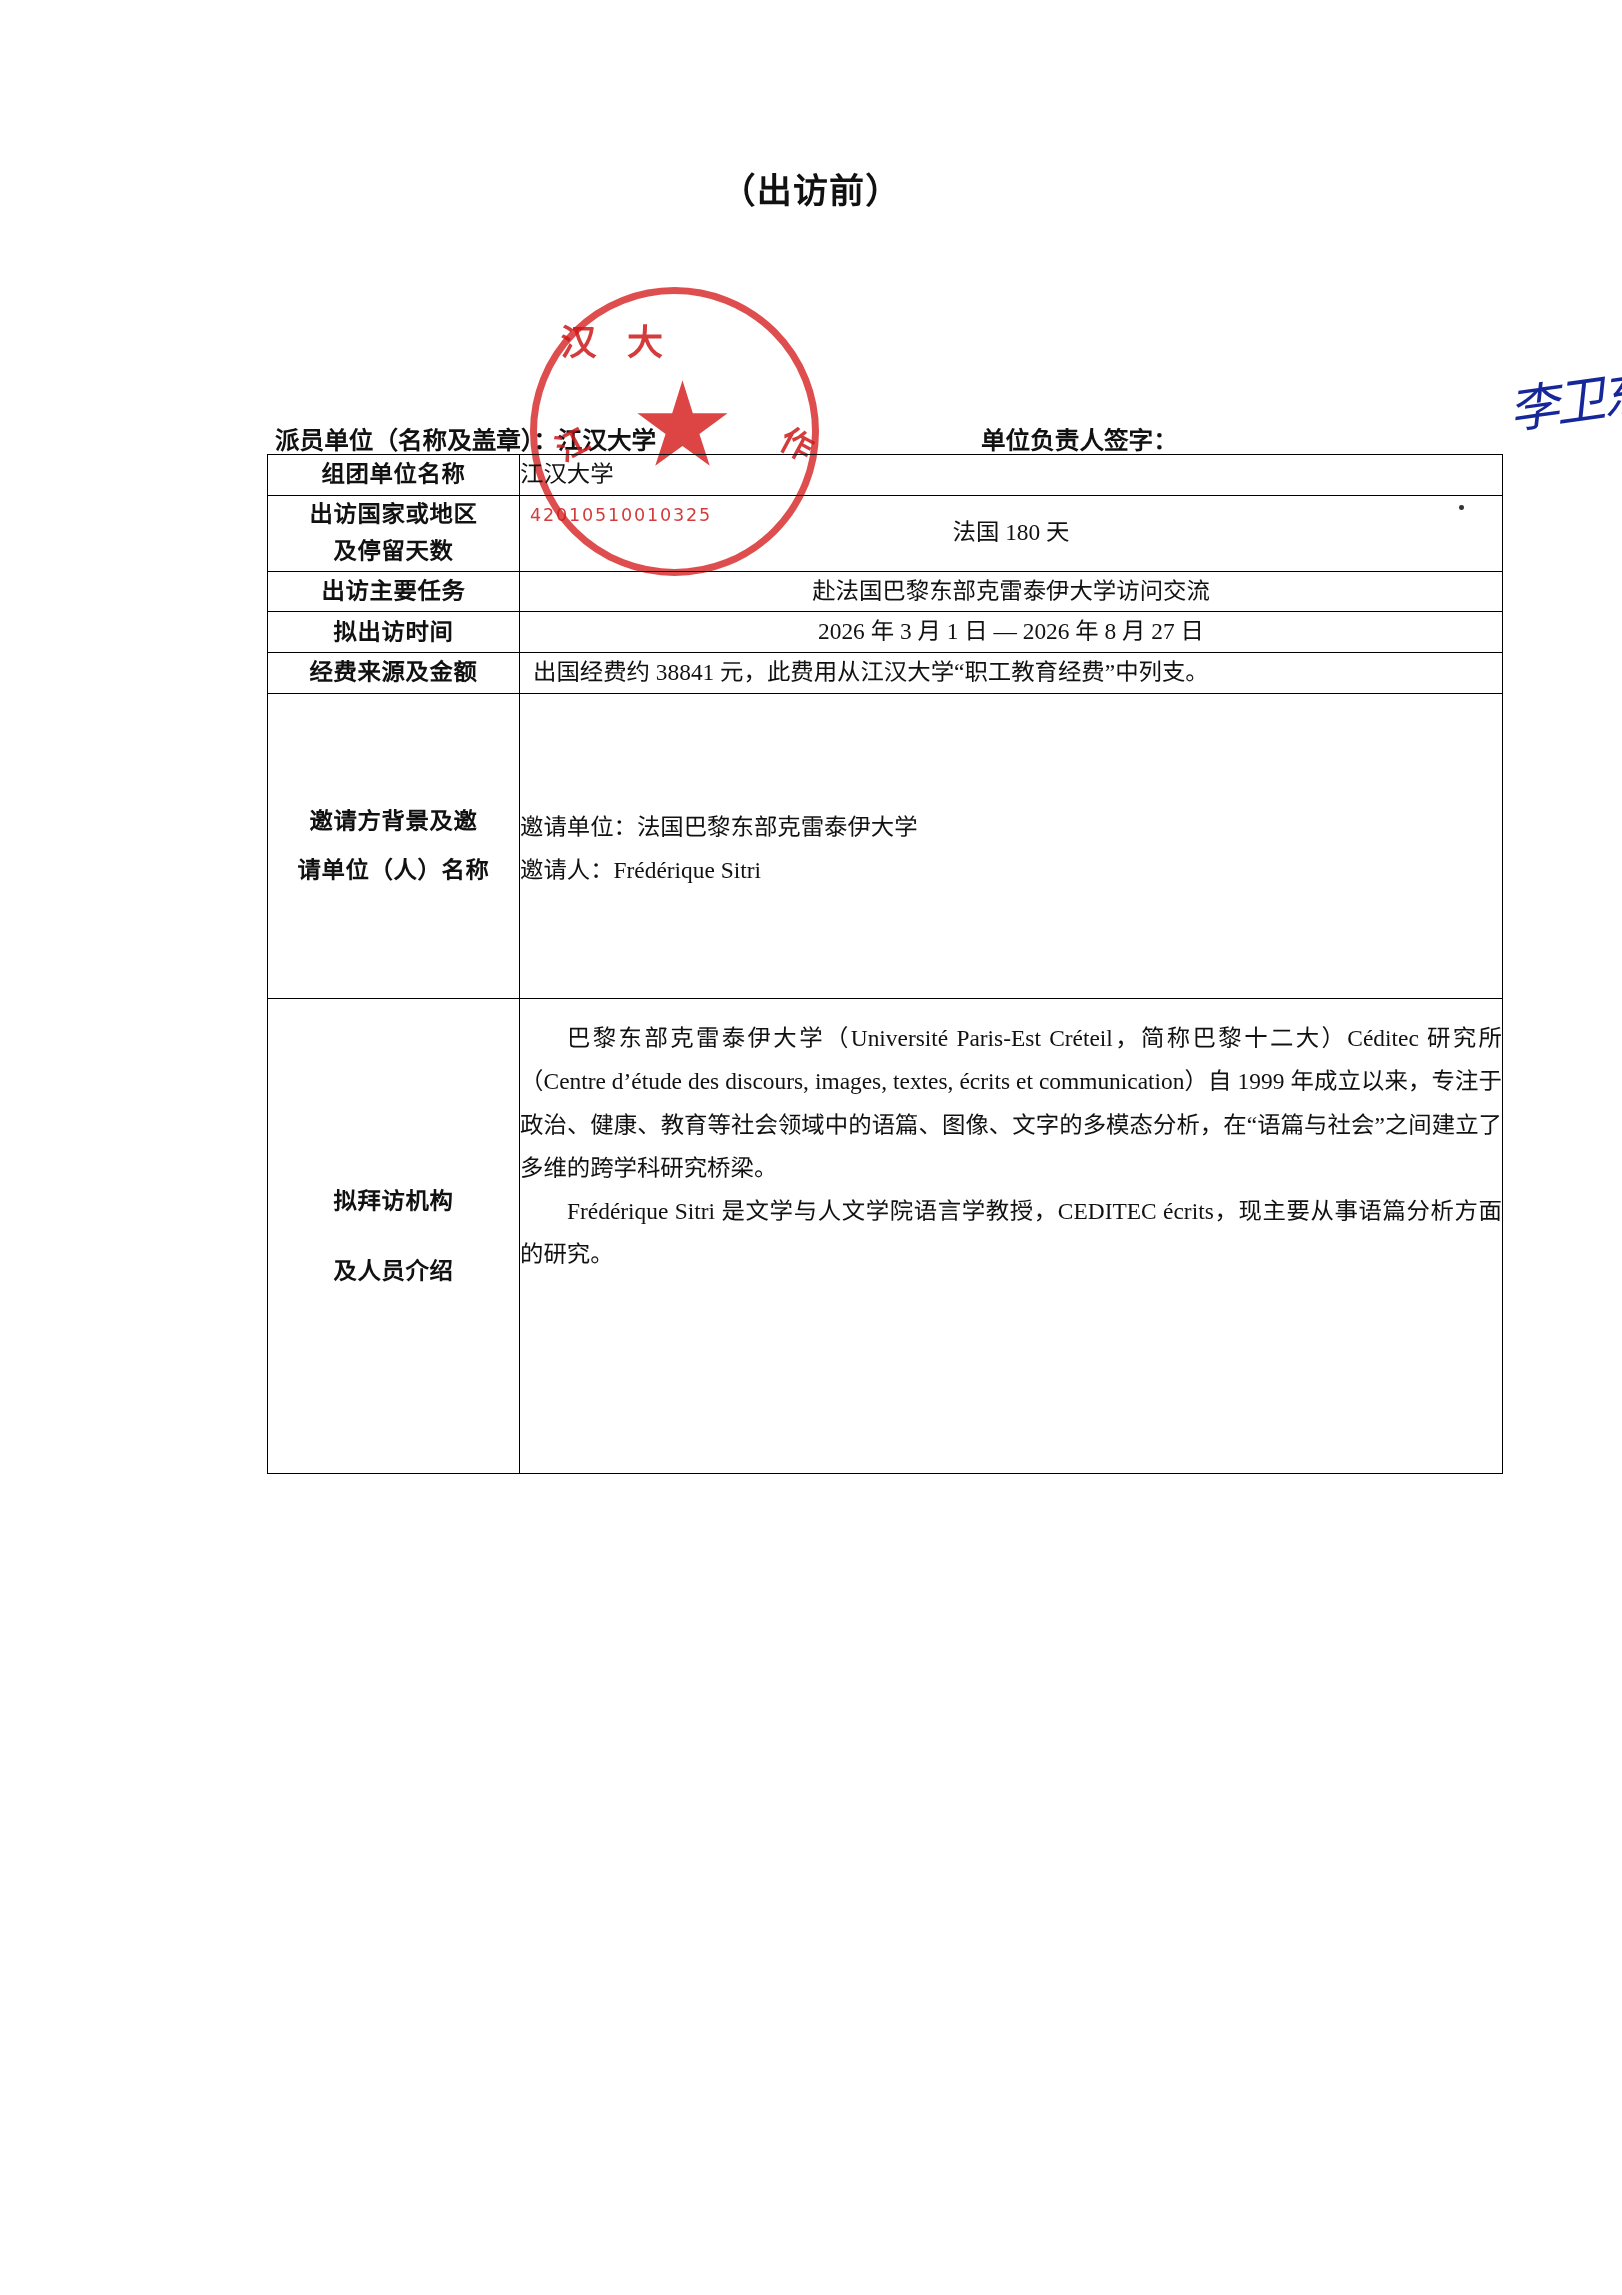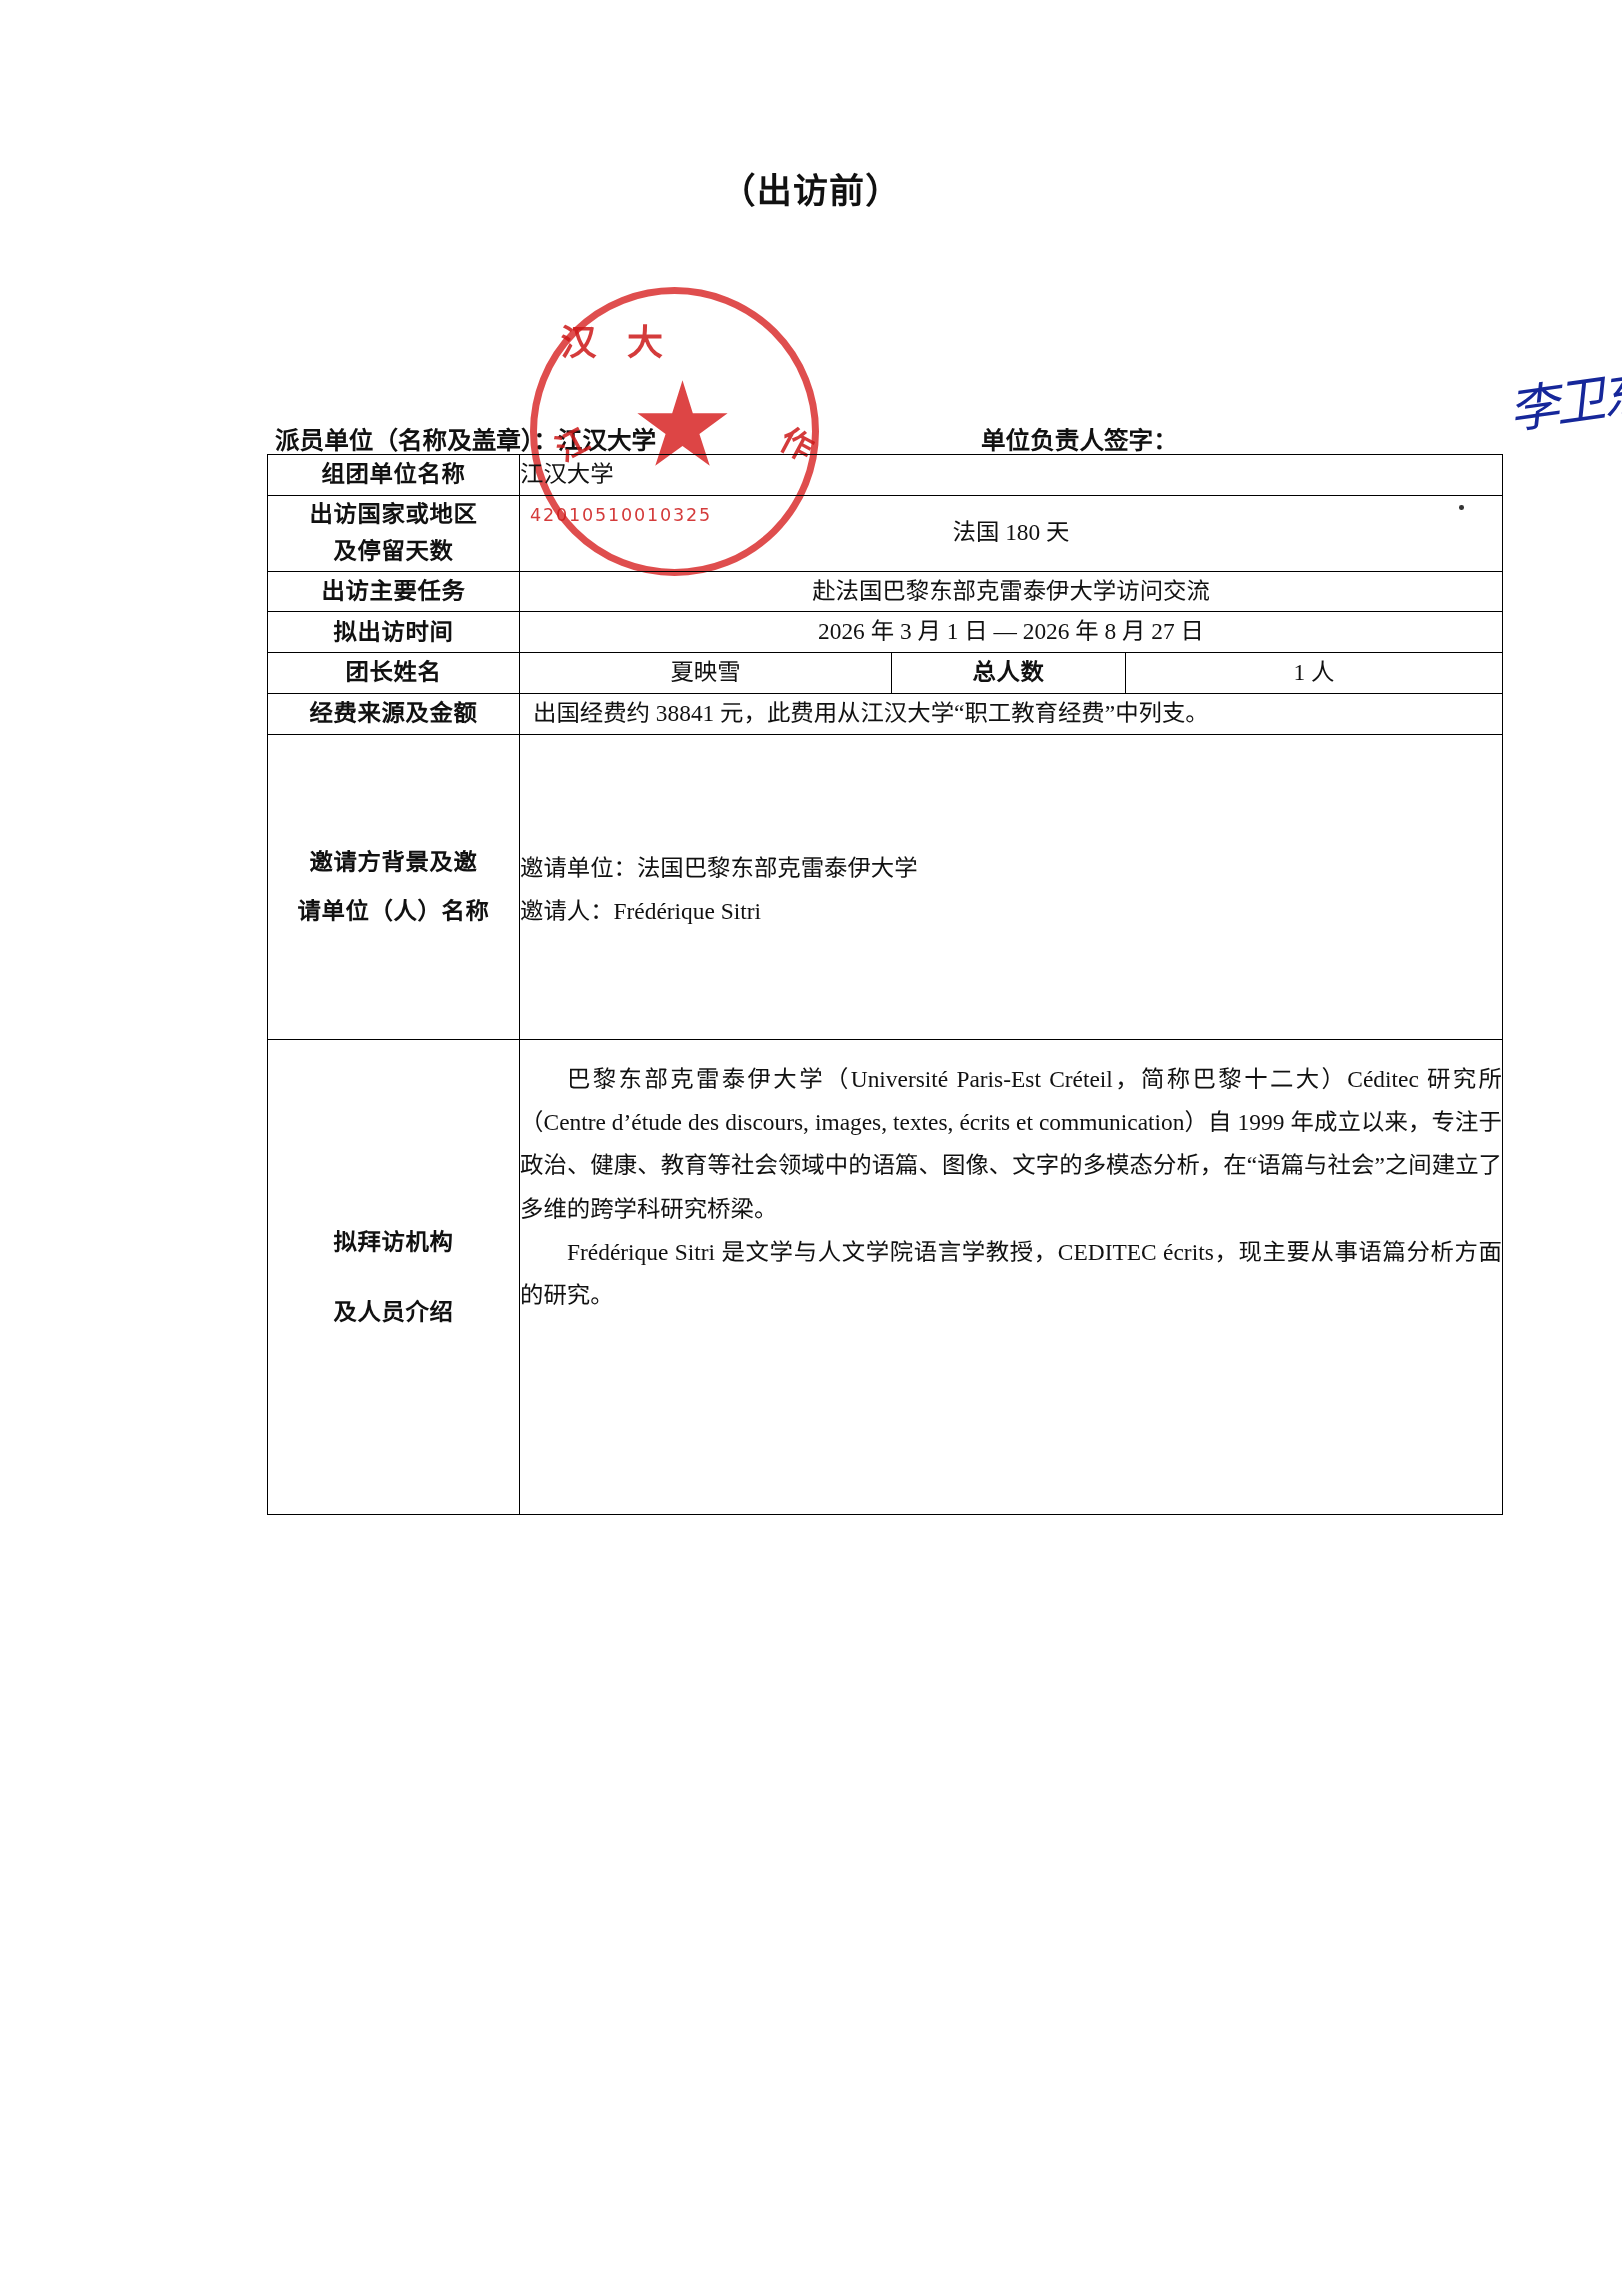--- a/index.html
+++ b/index.html
@@ -265,26 +265,20 @@
       </tr>
       <tr>
         <td class="lbl">出访主要任务</td>
         <td class="val val-center" colspan="3">赴法国巴黎东部克雷泰伊大学访问交流</td>
       </tr>
       <tr>
         <td class="lbl">拟出访时间</td>
         <td class="val val-center" colspan="3">2026 年 3 月 1 日 — 2026 年 8 月 27 日</td>
       </tr>
       <tr>
-        <td class="lbl">团长姓名</td>
-        <td class="val val-center">夏映雪</td>
-        <td class="lbl">总人数</td>
-        <td class="val val-center">1 人</td>
-      </tr>
-      <tr>
         <td class="lbl">经费来源及金额</td>
         <td class="val val-left" colspan="3" style="padding-left:13px;">出国经费约 38841 元，此费用从江汉大学“职工教育经费”中列支。</td>
       </tr>
       <tr style="height:305px;">
         <td class="lbl">
           <div style="line-height:2.1;">邀请方背景及邀</div>
           <div style="line-height:2.1;">请单位（人）名称</div>
         </td>
         <td colspan="3" class="block-pad" style="vertical-align:top;padding-top:112px;">
           <div class="para">邀请单位：法国巴黎东部克雷泰伊大学</div>

